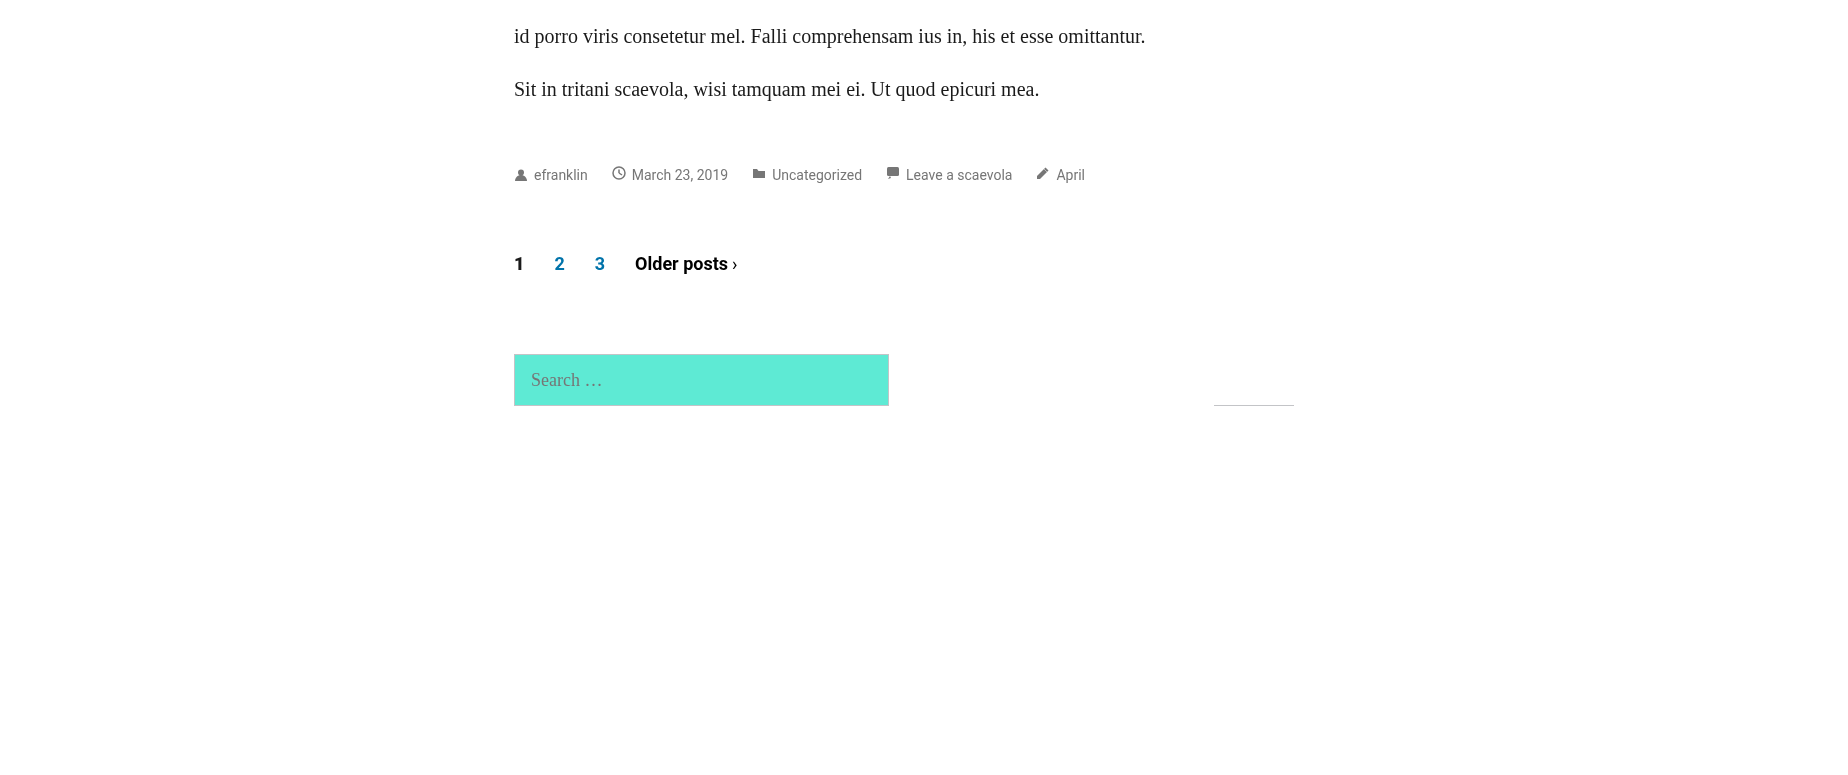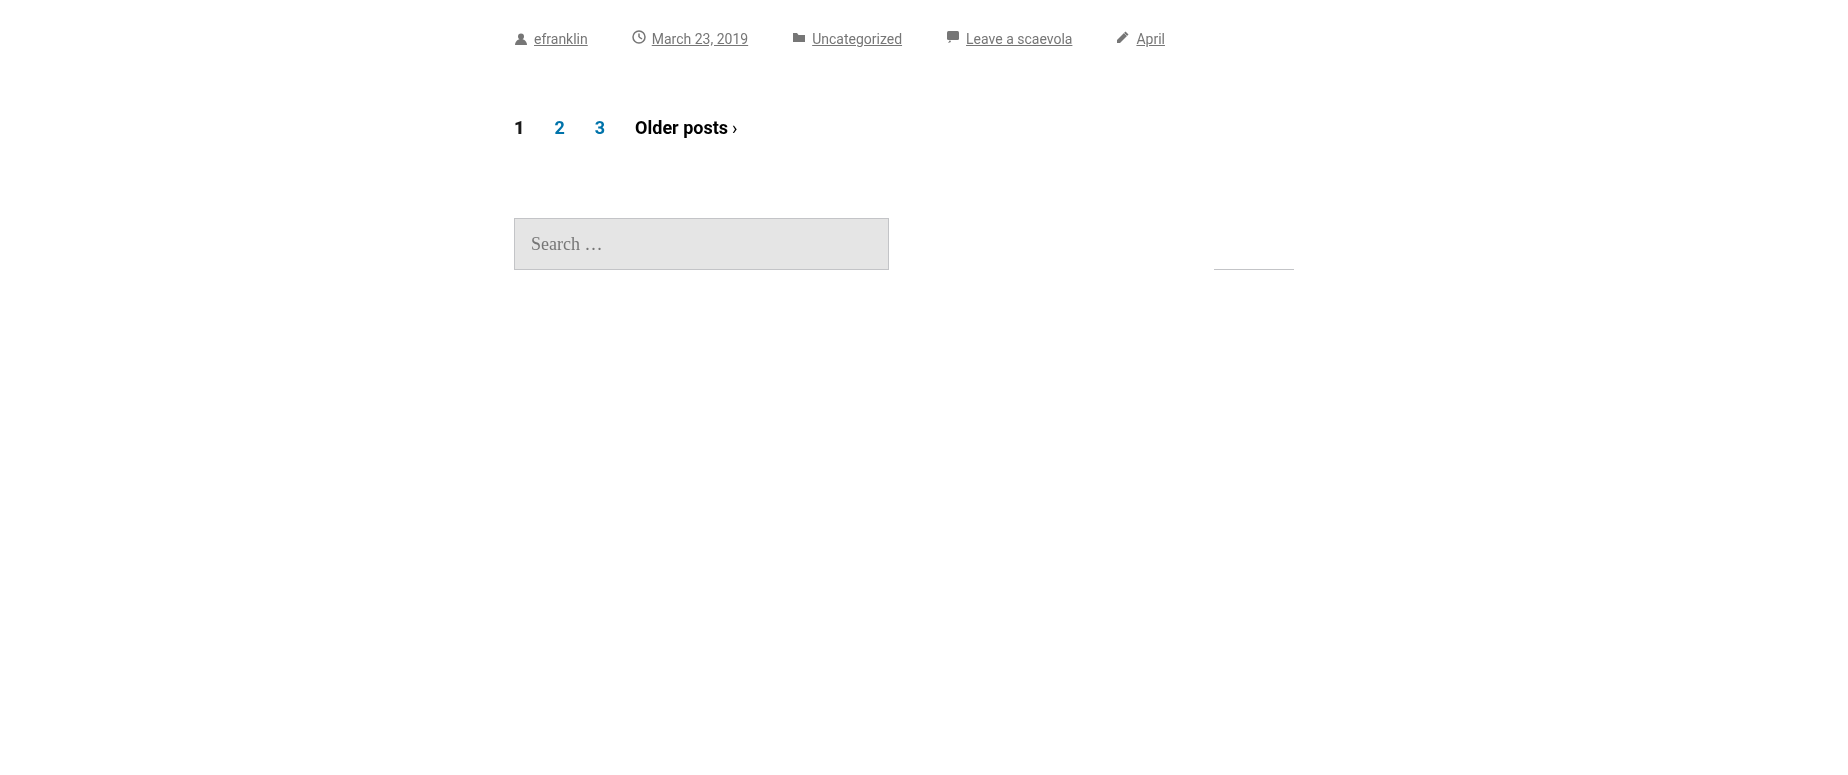--- a/index.html
+++ b/index.html
@@ -31,27 +31,26 @@
     .post-excerpt p {
       font-size: 20px;
       line-height: 1.65;
       color: #1a1a1a;
       margin-bottom: 20px;
     }
 
     .post-meta {
       display: flex;
       align-items: center;
-      gap: 44px;
+      gap: 24px;
       flex-wrap: wrap;
       padding: 30px 0 50px 0;
       color: #767676;
       font-family: -apple-system, BlinkMacSystemFont, 'Segoe UI', Roboto, sans-serif;
       font-size: 14px;
-      text-decoration: underline;
     }
 
     .post-meta-item {
       display: flex;
       align-items: center;
       gap: 6px;
       color: #767676;
     }
 
     .post-meta-item a {
@@ -120,21 +119,21 @@
       padding: 20px 0 30px 0;
     }
 
     .search-input-wrapper {
       display: flex;
       align-items: center;
       border: 1px solid #c3c4c7;
       max-width: 375px;
       height: 52px;
       padding: 0 16px;
-      background: #e5e5e5;
+      background: #5eead4;
     }
 
     .search-input {
       border: none;
       outline: none;
       font-family: Georgia, 'Times New Roman', serif;
       font-size: 18px;
       color: #767676;
       background: transparent;
       width: 100%;
@@ -157,20 +156,24 @@
     .main-content {
       position: relative;
     }
   </style>
 </head>
 <body>
 
 <div class="page-wrapper">
   <div class="main-content">
 
+    <div class="post-excerpt">
+      <p>id porro viris consetetur mel. Falli comprehensam ius in, his et esse omittantur.</p>
+      <p>Sit in tritani scaevola, wisi tamquam mei ei. Ut quod epicuri mea.</p>
+    </div>
 
     <div class="post-meta">
 
       <div class="post-meta-item">
         <span class="icon-author">
           <svg viewBox="0 0 14 14" xmlns="http://www.w3.org/2000/svg">
             <circle cx="7" cy="4.5" r="3" fill="#767676"></circle>
             <path d="M1 13c0-3.3 2.7-6 6-6s6 2.7 6 6" fill="#767676"></path>
           </svg>
         </span>

